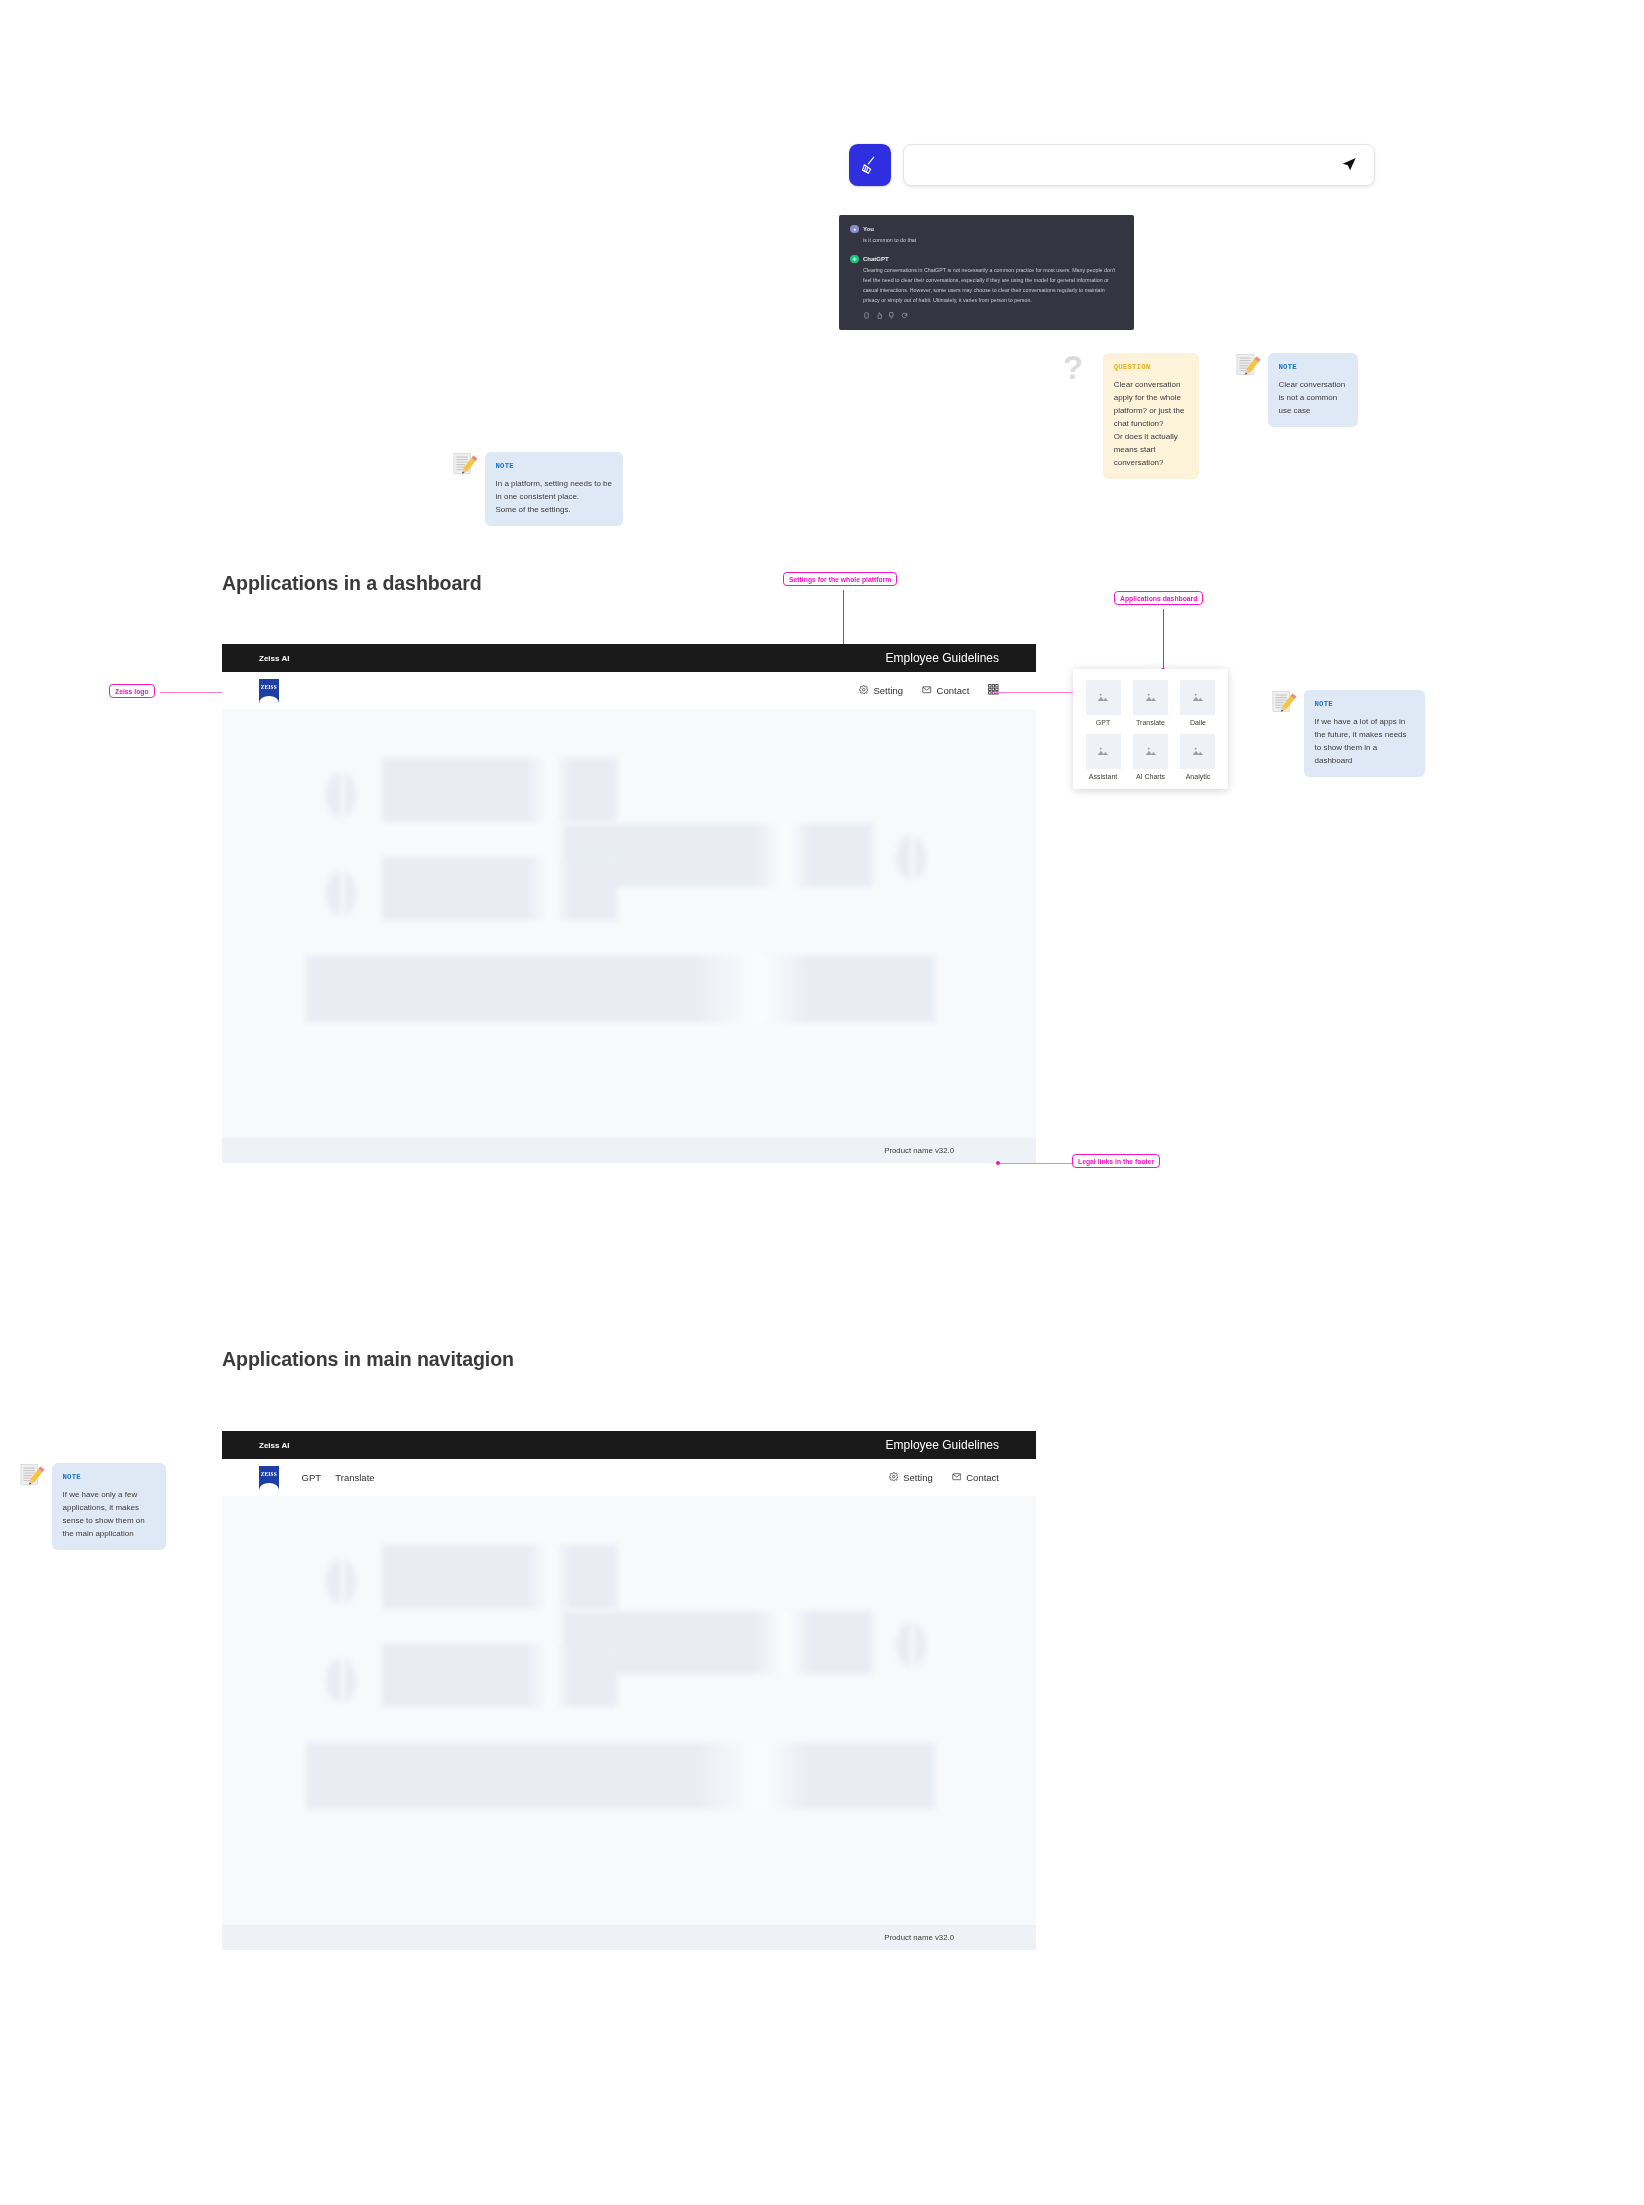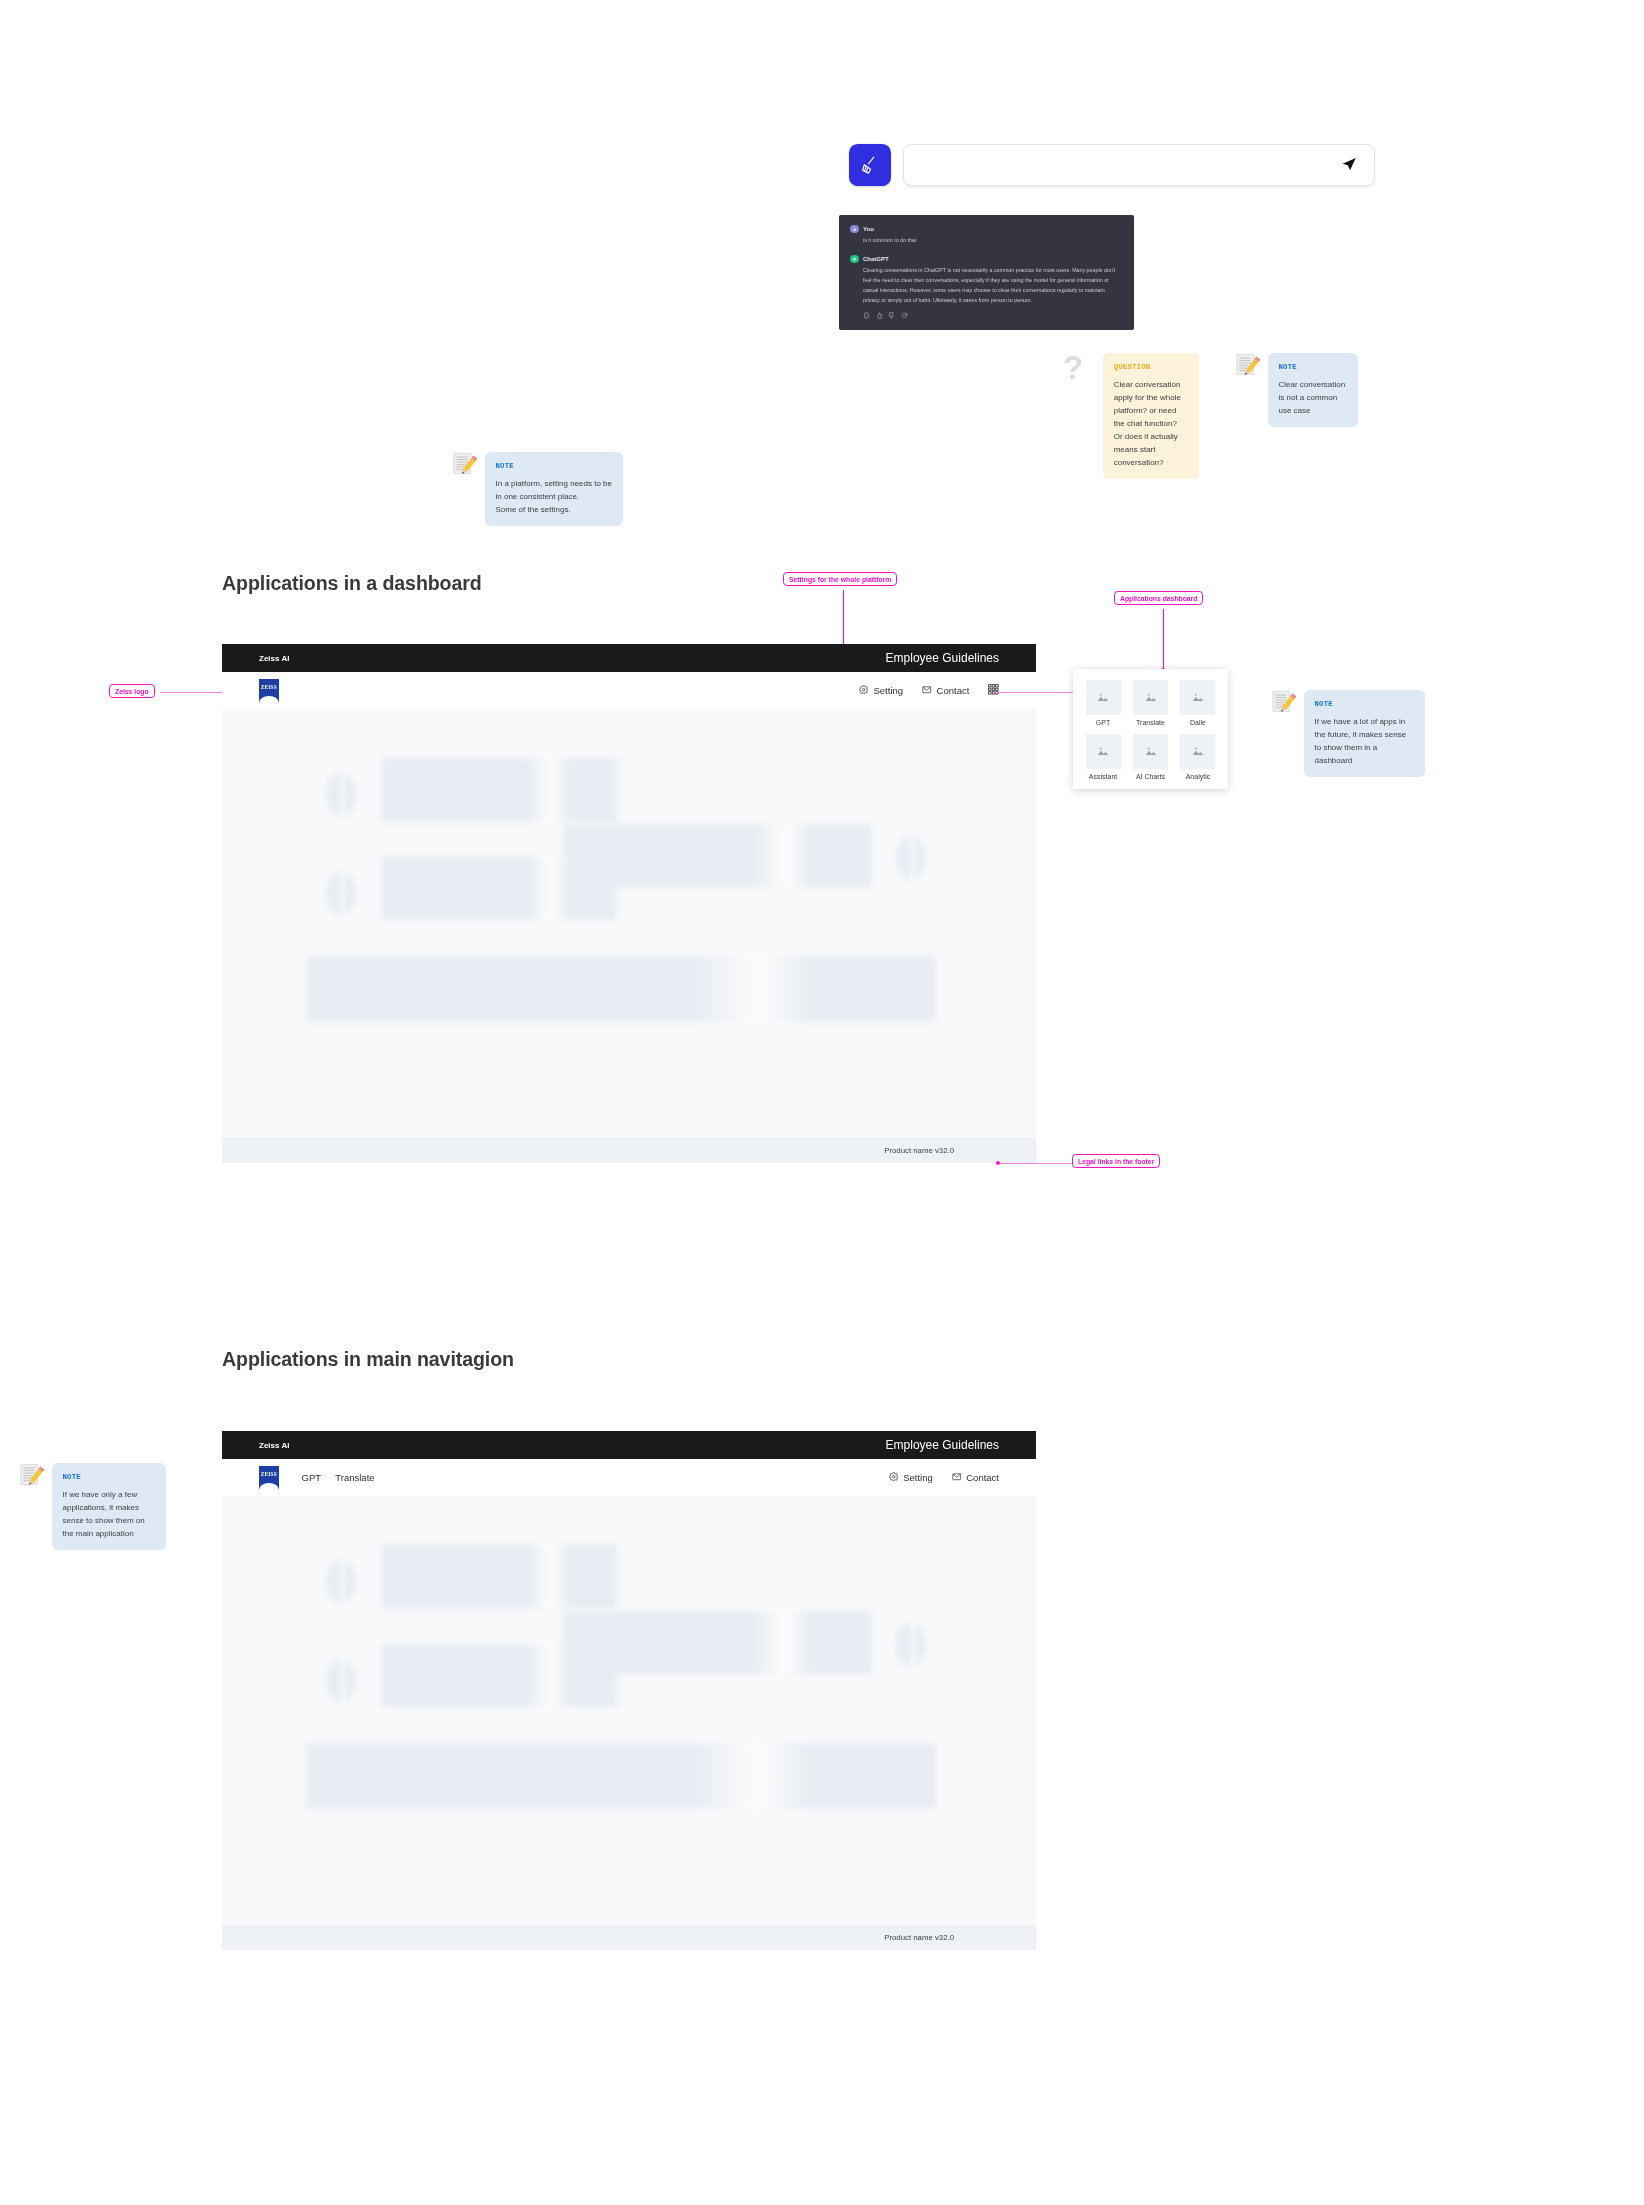--- a/index.html
+++ b/index.html
@@ -199,21 +199,21 @@
       </div>
     </div>
   </div>
 
   <div class="abs" style="left:1063px; top:351px;">
     <span class="qmark">?</span>
   </div>
 
   <div class="abs note note-yellow" style="left:1103px; top:353px; width:96px;">
     <div class="note-label lbl-question">QUESTION</div>
-    <div class="note-text" style="white-space:pre-line;">Clear conversation apply for the whole platform? or need the chat function?
+    <div class="note-text" style="white-space:pre-line;">Clear conversation apply for the whole platform? or just the chat function?
 Or does it actually means start conversation?</div>
   </div>
 
   <div class="abs note-row" style="left:1235px; top:353px;">
     <span class="memo-icon">
       <svg width="26.5" height="26.5" viewBox="0 0 42 42">
         <rect x="3" y="2" width="26" height="32" fill="#efefef" stroke="#cfcfcf" stroke-width="1"></rect>
         <g stroke="#9a9a9a" stroke-width="0.8">
           <line x1="7" y1="8" x2="25" y2="8"></line>
             <line x1="7" y1="12" x2="25" y2="12"></line>
@@ -419,21 +419,21 @@
         <g transform="rotate(38 26 22)">
           <rect x="22" y="4" width="8" height="26" fill="#f5c53d"></rect>
           <rect x="22" y="4" width="8" height="5" fill="#e8899a"></rect>
           <polygon points="22,30 30,30 26,38" fill="#e8c89a"></polygon>
           <polygon points="24.4,34.8 27.6,34.8 26,38" fill="#3a3a3a"></polygon>
         </g>
       </svg>
     </span>
     <div class="note note-blue" style="width:121px;">
       <div class="note-label lbl-note">NOTE</div>
-      <div class="note-text">If we have a lot of apps in the future, it makes sense to show them in a dashboard</div>
+      <div class="note-text">If we have a lot of apps in the future, it makes needs to show them in a dashboard</div>
     </div>
   </div>
 
   <div class="abs section-title" style="left:222px; top:1348px;">Applications in main navitagion</div>
 
   <div class="abs mock" style="left:222px; top:1431px;">
     <div class="topbar">
       <span class="topbar-brand">Zeiss AI</span>
       <span class="topbar-link">Employee Guidelines</span>
     </div>

